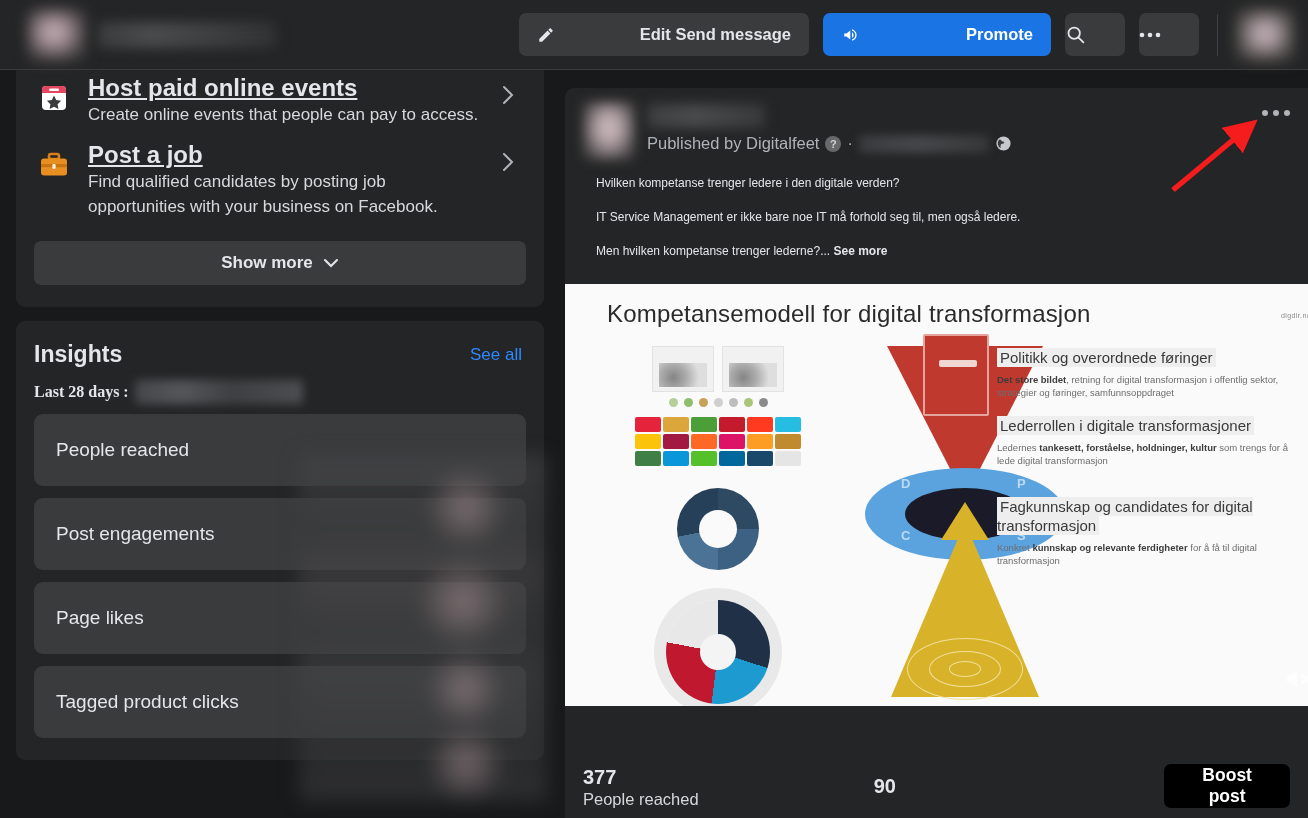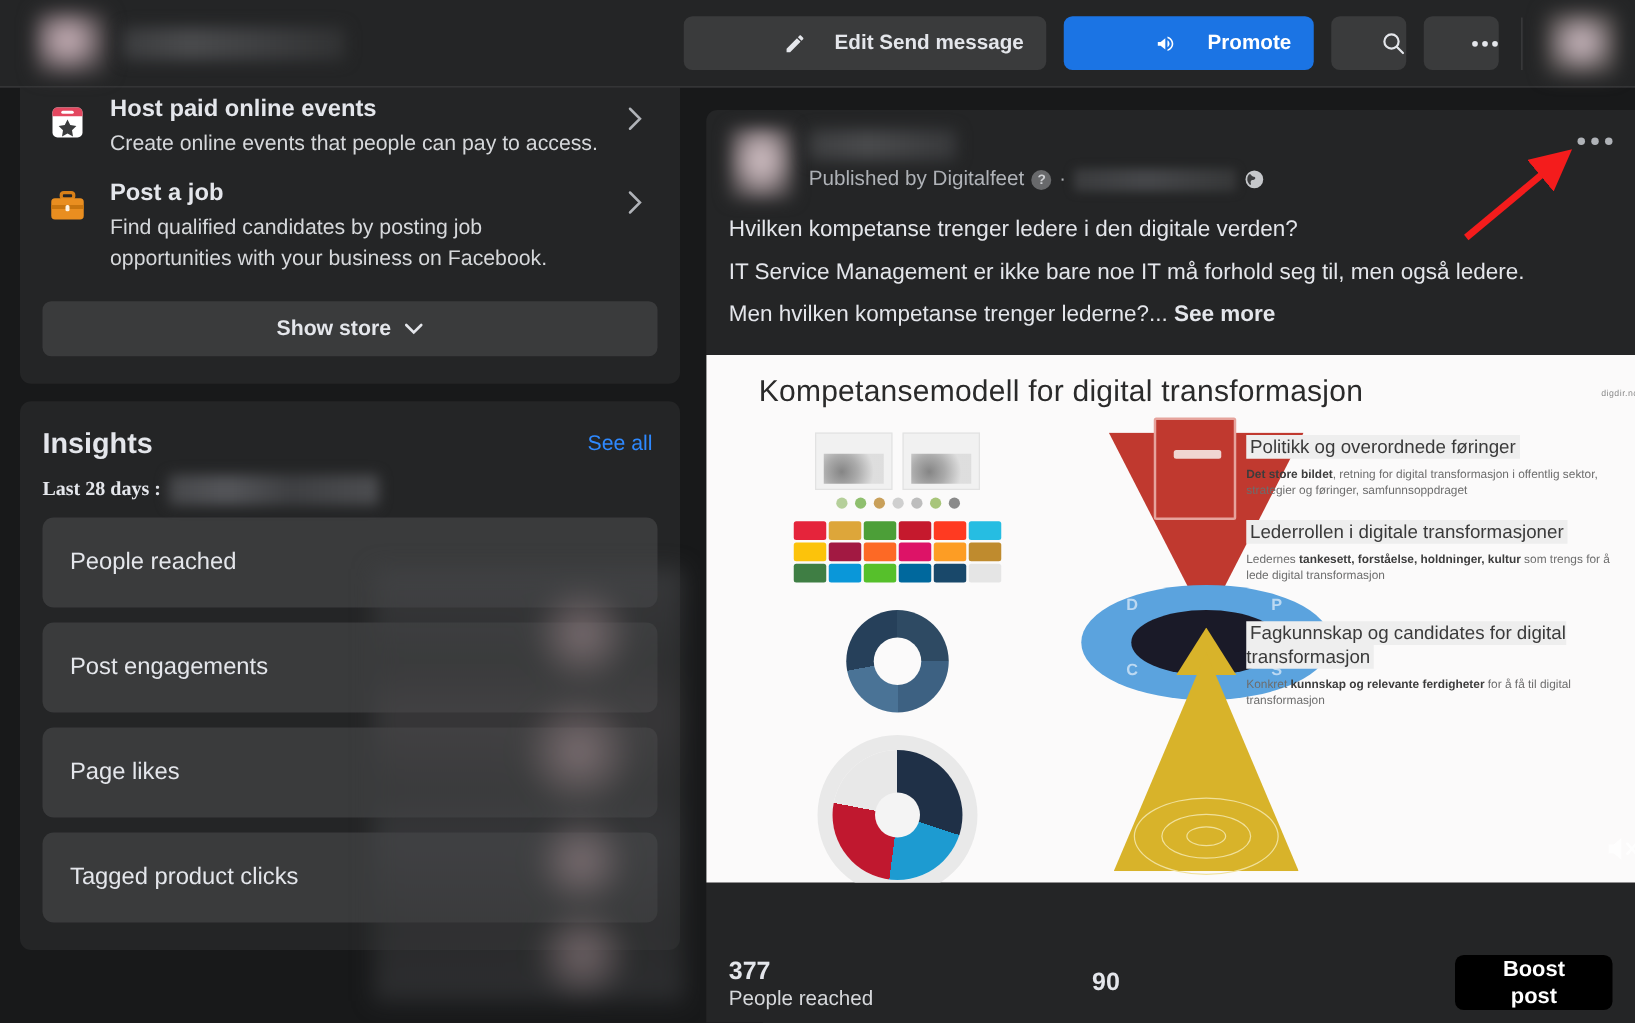--- a/index.html
+++ b/index.html
@@ -29,28 +29,28 @@
   .blur-name {
     width: 178px; height: 26px; border-radius: 4px;
     background: linear-gradient(90deg,#3b3c3e 0%,#4a4b4d 30%,#3e3f41 65%,#313233 100%);
     filter: blur(6px);
   }
   .topbar-actions {
     display: flex; align-items: center; gap: 14px;
     margin-left: auto; padding-right: 14px;
   }
   .btn {
-    display: flex; align-items: center; justify-content: flex-end; gap: 23px;
+    display: flex; align-items: center; justify-content: space-between; gap: 23px;
     height: 43px; border-radius: 7px; border: none; cursor: pointer;
     font-family: "Liberation Sans", sans-serif;
     font-size: 16.5px; font-weight: 700; color: #e4e6eb;
     background: #3a3b3c; padding: 0 18px;
   }
   .btn-edit { width: 290px; }
-  .btn-promote { background: #1b74e4; color: #fff; width: 200px; }
+  .btn-promote { background: #1b74e4; color: #fff; width: 228px; }
   .btn-icon-sq { width: 60px; height: 43px; padding: 0; }
   .topbar-divider { width: 1px; height: 42px; background: #3e3f40; margin: 0 4px; }
   .topbar-avatar {
     width: 58px; height: 52px; border-radius: 5px;
     background: radial-gradient(ellipse at 50% 48%, #cfbcc2 0%, #a3959a 30%, #55504f 66%, #2d2e2f 100%);
     filter: blur(7px);
   }
   .ico { display: inline-flex; align-items: center; justify-content: center; }
   .ico svg { display: block; }
 
@@ -65,21 +65,21 @@
   .card-tools { margin-top: -58px; padding: 58px 0 22px 0; }
   .tool-row {
     display: flex; align-items: flex-start; gap: 16px;
     padding: 6px 24px 10px 20px; cursor: pointer;
   }
   .tool-icon {
     width: 36px; height: 36px; flex: 0 0 36px; margin-top: 4px;
     display: flex; align-items: center; justify-content: center;
   }
   .tool-text { flex: 1; min-width: 0; }
-  .tool-title { font-size: 19px; font-weight: 700; color: #e4e6eb; line-height: 24px; }
+  .tool-title { font-size: 24px; font-weight: 700; color: #e4e6eb; line-height: 24px; text-decoration: underline; }
   .tool-desc { font-size: 17px; color: #d6d8db; line-height: 25px; margin-top: 2px; }
   .tool-chevron { flex: 0 0 20px; color: #b0b3b8; margin-top: 8px; }
   .show-more {
     margin: 12px 18px 0 18px; height: 44px; border-radius: 7px;
     background: #3a3b3c; display: flex; align-items: center; justify-content: center; gap: 10px;
     font-size: 17px; font-weight: 700; color: #e4e6eb; cursor: pointer;
   }
 
   .card-insights { padding: 20px 0 10px 0; position: relative; }
   .insights-head {
@@ -144,21 +144,21 @@
     width: 130px; height: 18px; border-radius: 3px;
     background: linear-gradient(90deg,#3a3b3d 0%,#46474a 45%,#363738 100%);
     filter: blur(4px);
   }
   .post-menu {
     position: absolute; right: 18px; top: 22px; display: flex; gap: 5px; cursor: pointer;
   }
   .post-menu i { width: 6px; height: 6px; border-radius: 50%; background: #b0b3b8; display: block; }
 
   .post-body { padding: 6px 18px 0 18px; }
-  .post-line { font-size: 18px; color: #e4e6eb; line-height: 34px; }
+  .post-line { font-size: 12px; color: #e4e6eb; line-height: 34px; margin-left: 13px; }
   .see-more { font-weight: 700; color: #e4e6eb; cursor: pointer; }
   .see-translation { font-size: 17px; color: #b0b3b8; margin-top: 10px; cursor: pointer; }
 
   
   .post-image {
     position: relative; margin-top: 16px; width: 778px; height: 422px;
     background: #fbfafa; overflow: hidden;
   }
   .ig-title {
     position: absolute; left: 42px; top: 16px;
@@ -357,21 +357,21 @@
             <div class="tool-desc">Find qualified candidates by posting job opportunities with your business on Facebook.</div>
           </div>
           <div class="tool-chevron">
             <svg width="16" height="22" viewBox="0 0 16 22" fill="none" stroke="#b0b3b8" stroke-width="2" stroke-linecap="round">
               <polyline points="4,3 12,11 4,19"></polyline>
             </svg>
           </div>
         </div>
 
         <div class="show-more">
-          <span>Show store</span>
+          <span>Show more</span>
           <span class="ico">
             <svg width="16" height="10" viewBox="0 0 16 10" fill="none" stroke="#e4e6eb" stroke-width="2.1" stroke-linecap="round">
               <polyline points="2,2 8,8 14,2"></polyline>
             </svg>
           </span>
         </div>
       </div>
 
       <div class="card card-insights">
         <div class="insights-head">

